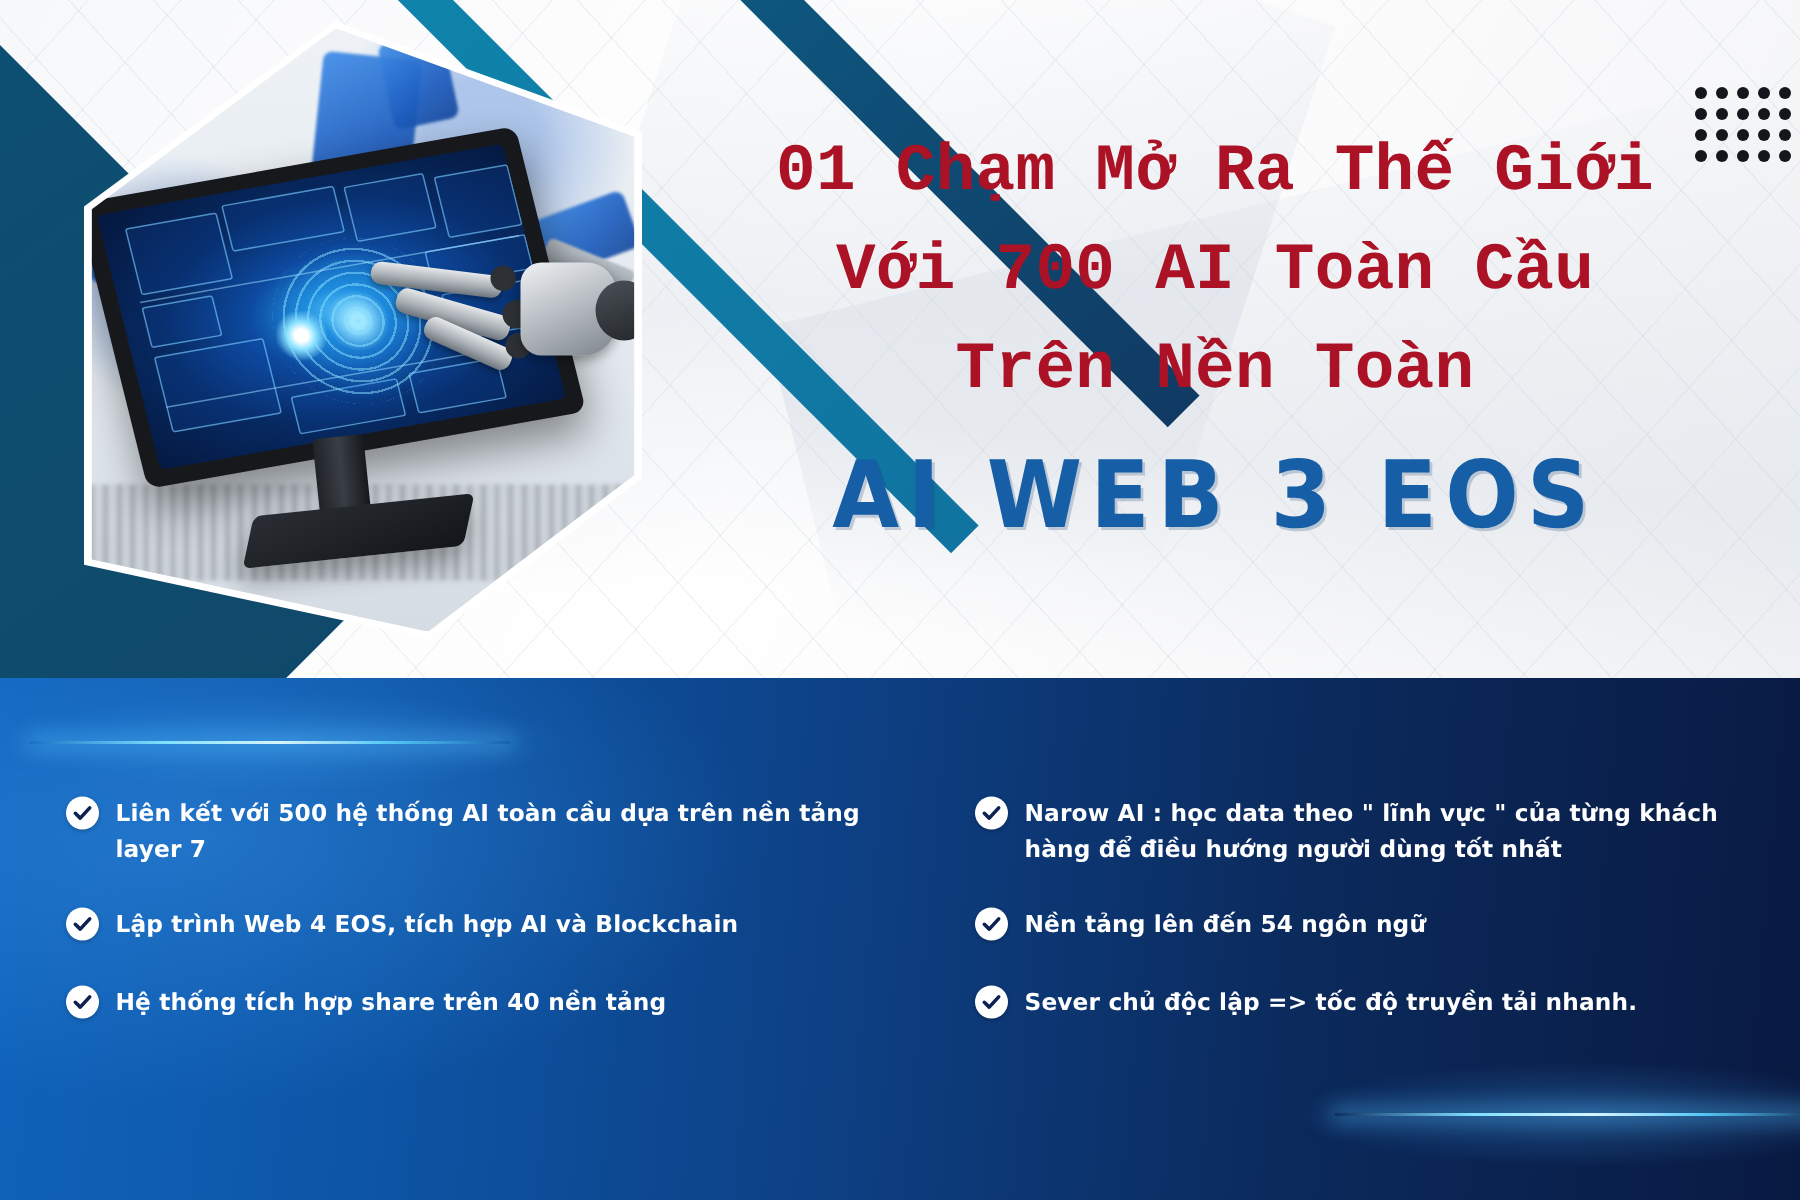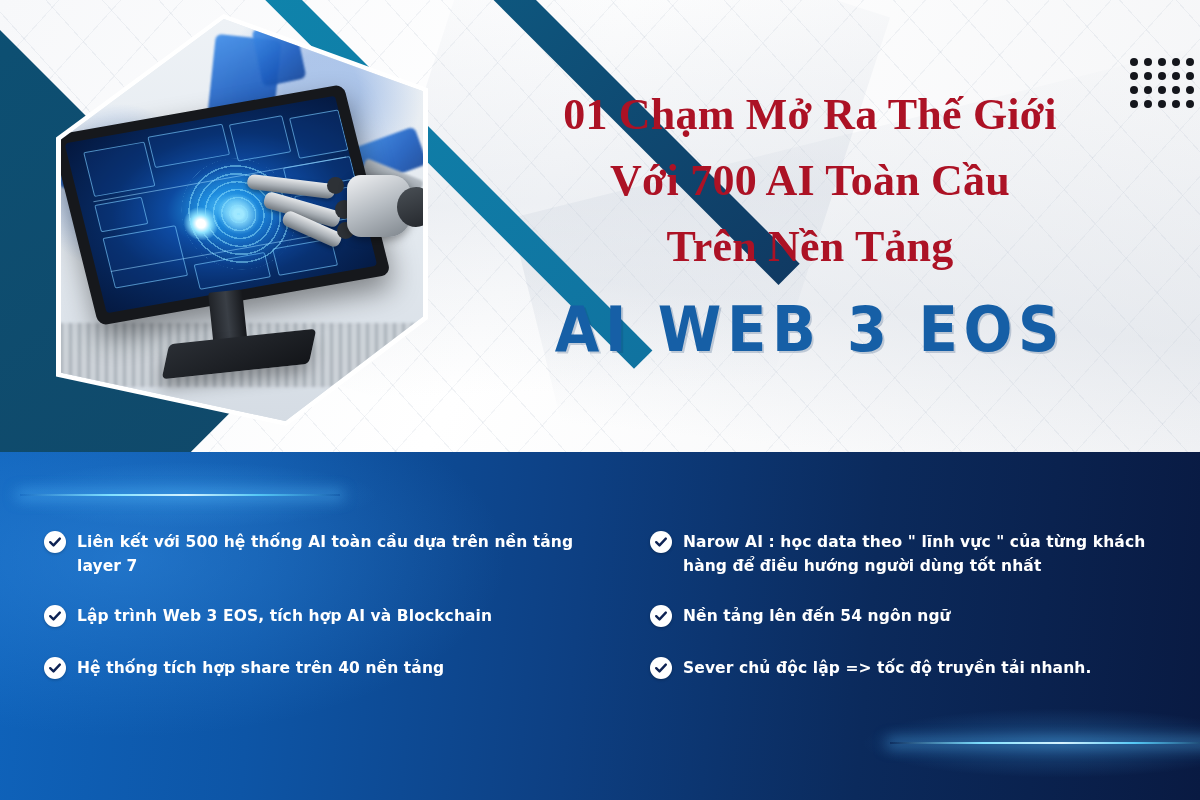--- a/index.html
+++ b/index.html
@@ -256,21 +256,21 @@
 
   
   .headline {
     position: absolute;
     left: 460px; top: 82px;
     width: 700px;
     text-align: center;
   }
   .headline .hl {
     display: block;
-    font-family: Liberation Serif, serif;
+    font-family: Liberation Mono, monospace;
     font-weight: bold;
     font-size: 44px;
     line-height: 66px;
     color: #ac1225;
     letter-spacing: .2px;
     white-space: nowrap;
   }
   .brand {
     position: absolute;
     left: 460px; top: 295px;
@@ -433,21 +433,21 @@
       <i></i>
         <i></i>
         <i></i>
         <i></i>
         <i></i>
     </div>
 
     <div class="headline">
       <span class="hl">01 Chạm Mở Ra Thế Giới</span>
       <span class="hl">Với 700 AI Toàn Cầu</span>
-      <span class="hl">Trên Nền Tảng</span>
+      <span class="hl">Trên Nền Toàn</span>
     </div>
     <div class="brand">AI WEB 3 EOS</div>
   </div>
 
   <div class="panel">
     <div class="panel-glow"></div>
     <div class="streak-halo halo-1"></div>
     <div class="streak streak-1"></div>
     <div class="streak-halo halo-2"></div>
     <div class="streak streak-2"></div>
@@ -462,21 +462,21 @@
               </svg>
           </span>
           <span class="btext">Liên kết với 500 hệ thống AI toàn cầu dựa trên nền tảng layer 7</span>
         </div>
         <div class="bullet" style="margin-top:12px;">
           <span class="check">
             <svg width="14" height="14" viewBox="0 0 14 14">
                 <path d="M2.2 7.2 L5.5 10.4 L11.8 3.6" stroke="#0d2253" stroke-width="2.4" fill="none" stroke-linecap="round" stroke-linejoin="round"></path>
               </svg>
           </span>
-          <span class="btext">Lập trình Web 3 EOS, tích hợp AI và Blockchain</span>
+          <span class="btext">Lập trình Web 4 EOS, tích hợp AI và Blockchain</span>
         </div>
         <div class="bullet" style="margin-top:28px;">
           <span class="check">
             <svg width="14" height="14" viewBox="0 0 14 14">
                 <path d="M2.2 7.2 L5.5 10.4 L11.8 3.6" stroke="#0d2253" stroke-width="2.4" fill="none" stroke-linecap="round" stroke-linejoin="round"></path>
               </svg>
           </span>
           <span class="btext">Hệ thống tích hợp share trên 40 nền tảng</span>
         </div>
       </div>

